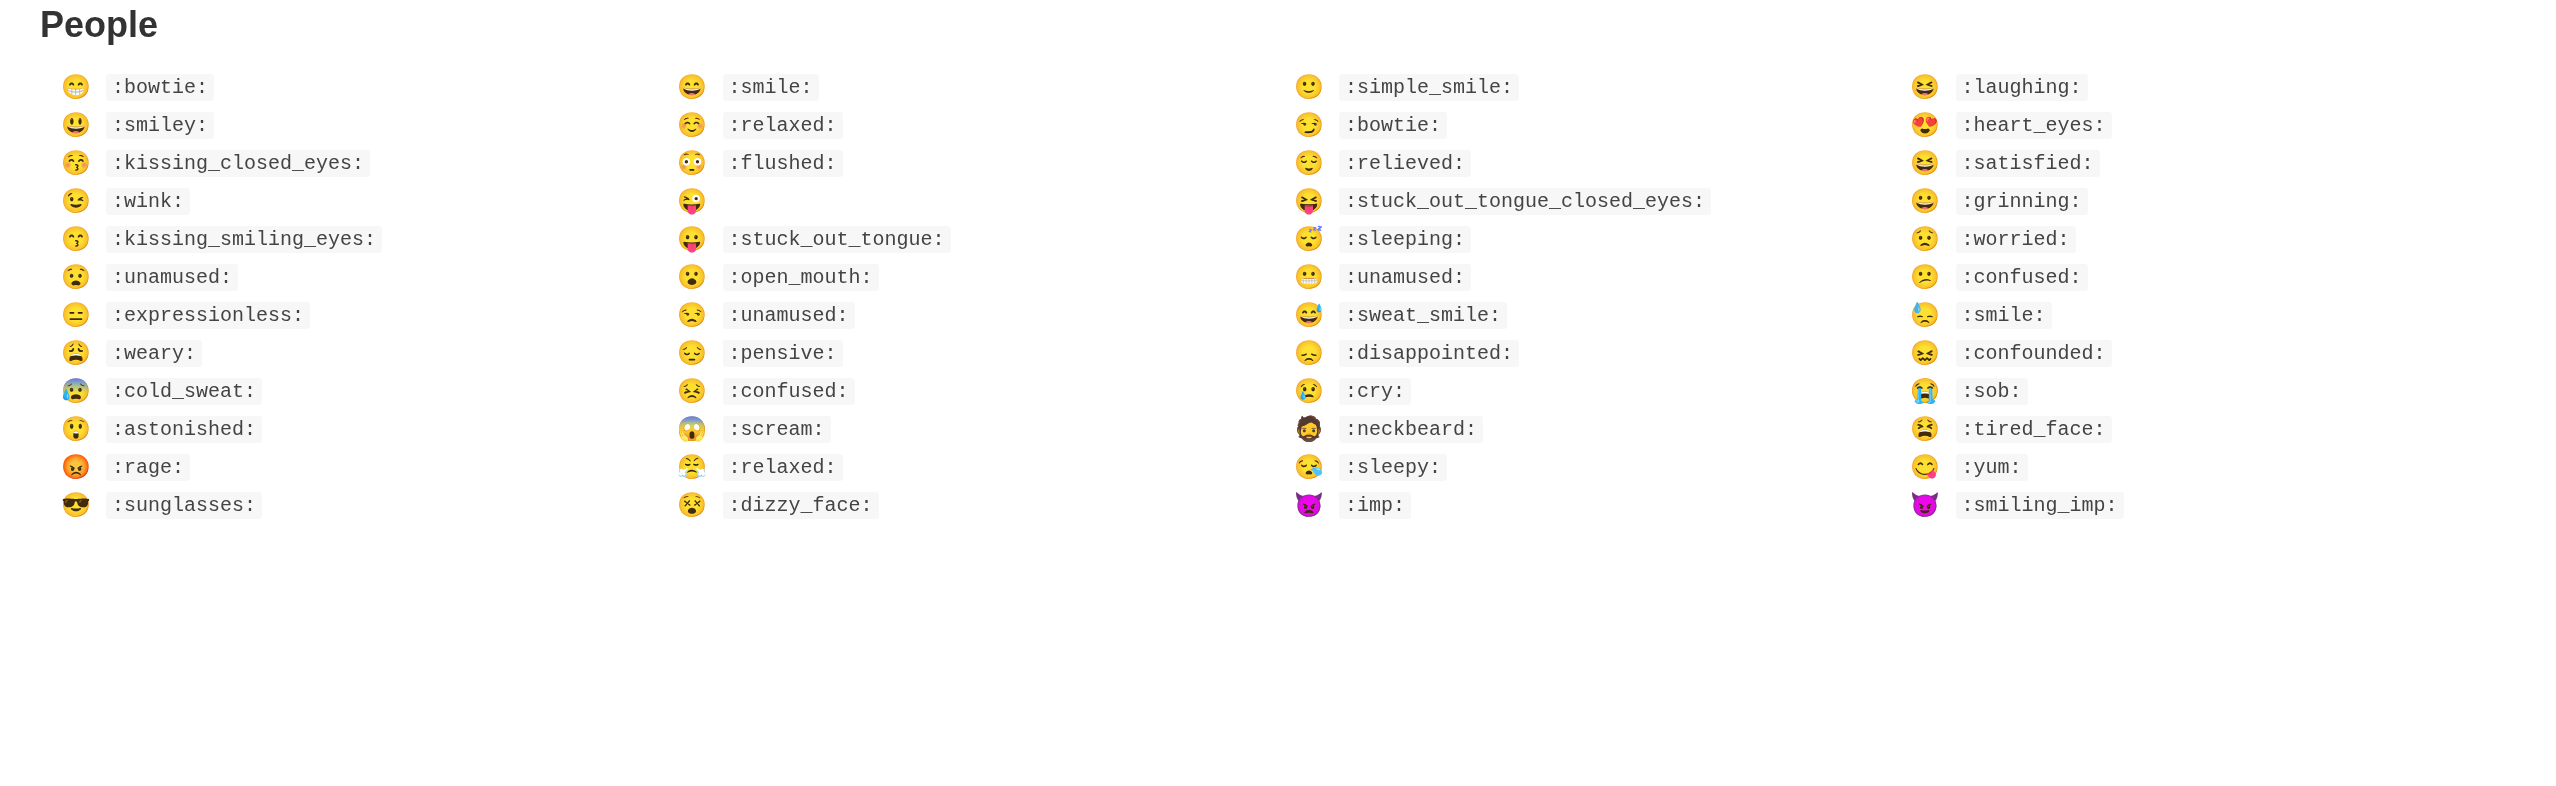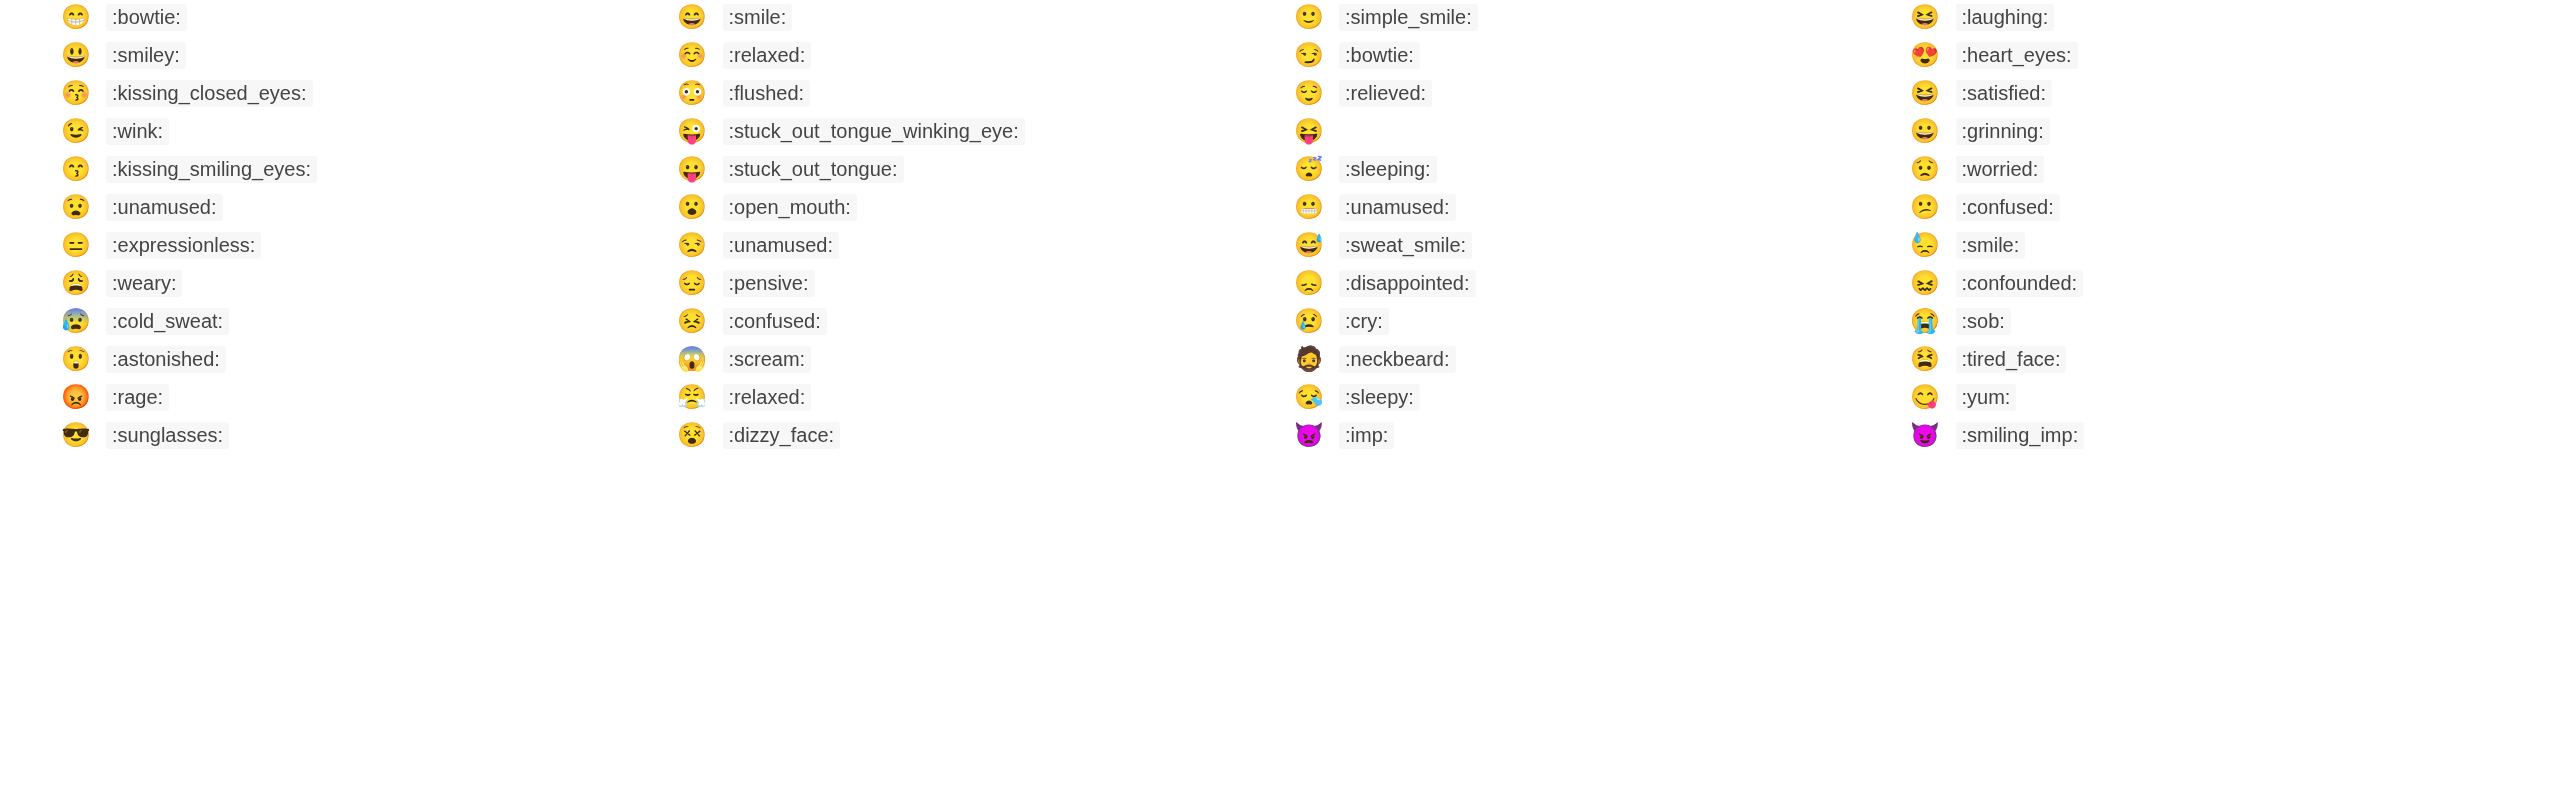--- a/index.html
+++ b/index.html
@@ -37,33 +37,34 @@
     width: 32px;
     display: inline-flex;
     justify-content: center;
     align-items: center;
     font-size: 24px;
     line-height: 1;
     margin-right: 14px;
     flex-shrink: 0;
   }
   code.emoji-code {
-    font-family: Liberation Sans, sans-serif;
+    font-family: Liberation Mono, monospace;
     font-size: 20px;
     background: #f7f7f7;
     color: #444;
     padding: 2px 6px;
     border-radius: 3px;
     white-space: nowrap;
   }
 </style>
 </head>
 <body>
 
 <div class="page">
+  <h2 class="section-title">People</h2>
   <div class="emoji-grid" id="emoji-grid">
       <div class="emoji-cell">
         <span class="emoji-glyph">😁</span>
         <code class="emoji-code">:bowtie:</code>
       </div>
       <div class="emoji-cell">
         <span class="emoji-glyph">😄</span>
         <code class="emoji-code">:smile:</code>
       </div>
       <div class="emoji-cell">
@@ -105,24 +106,24 @@
       <div class="emoji-cell">
         <span class="emoji-glyph">😆</span>
         <code class="emoji-code">:satisfied:</code>
       </div>
       <div class="emoji-cell">
         <span class="emoji-glyph">😉</span>
         <code class="emoji-code">:wink:</code>
       </div>
       <div class="emoji-cell">
         <span class="emoji-glyph">😜</span>
-        <code class="emoji-code">:stuck_out_tongue_winking_eye:</code>
       </div>
       <div class="emoji-cell">
         <span class="emoji-glyph">😝</span>
+        <code class="emoji-code">:stuck_out_tongue_closed_eyes:</code>
       </div>
       <div class="emoji-cell">
         <span class="emoji-glyph">😀</span>
         <code class="emoji-code">:grinning:</code>
       </div>
       <div class="emoji-cell">
         <span class="emoji-glyph">😙</span>
         <code class="emoji-code">:kissing_smiling_eyes:</code>
       </div>
       <div class="emoji-cell">

